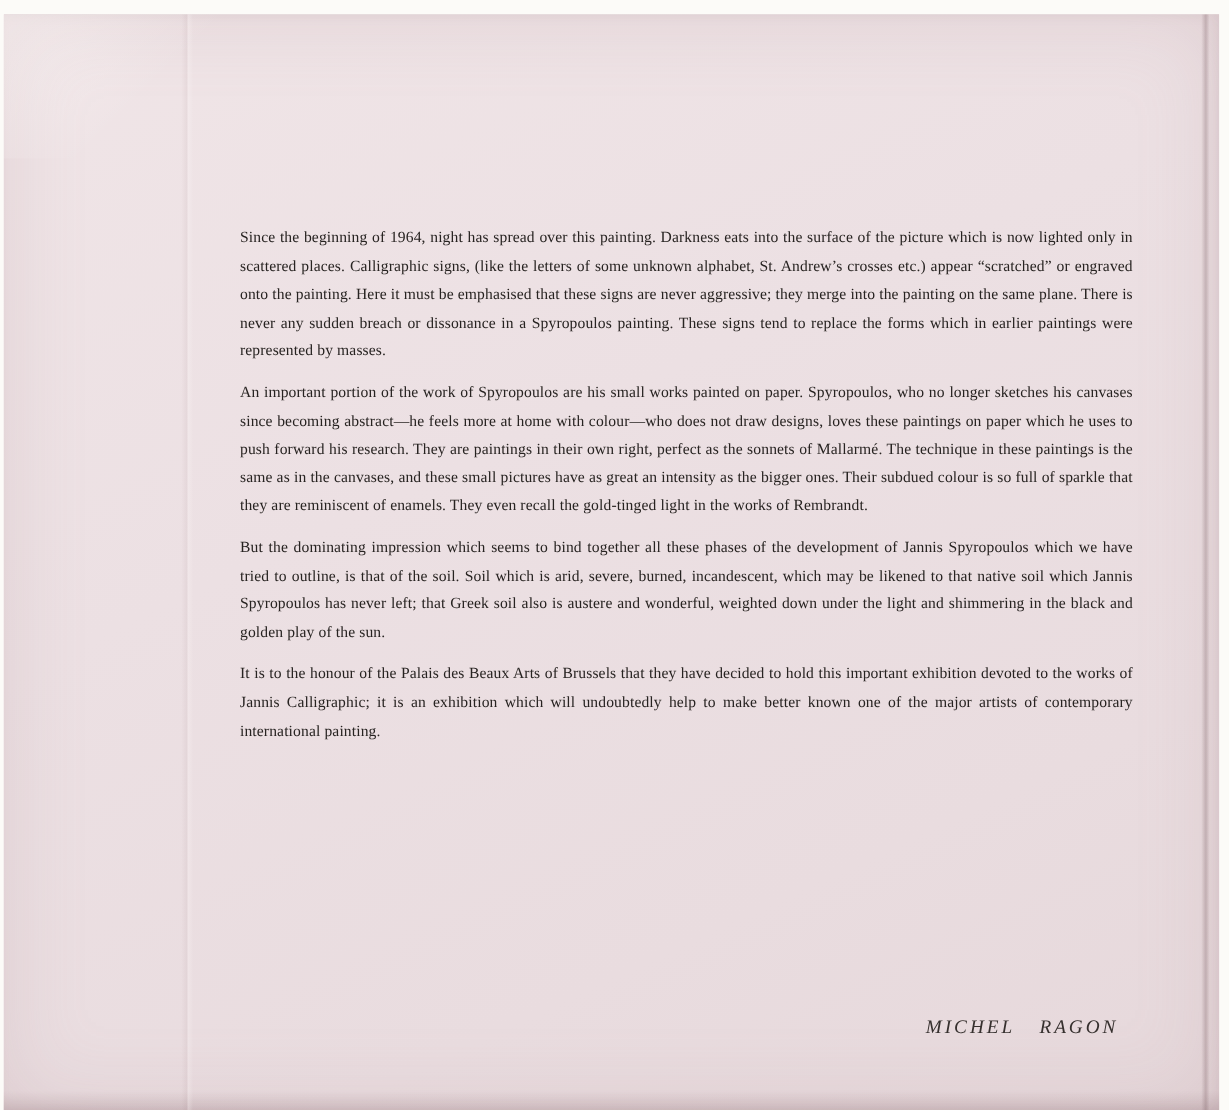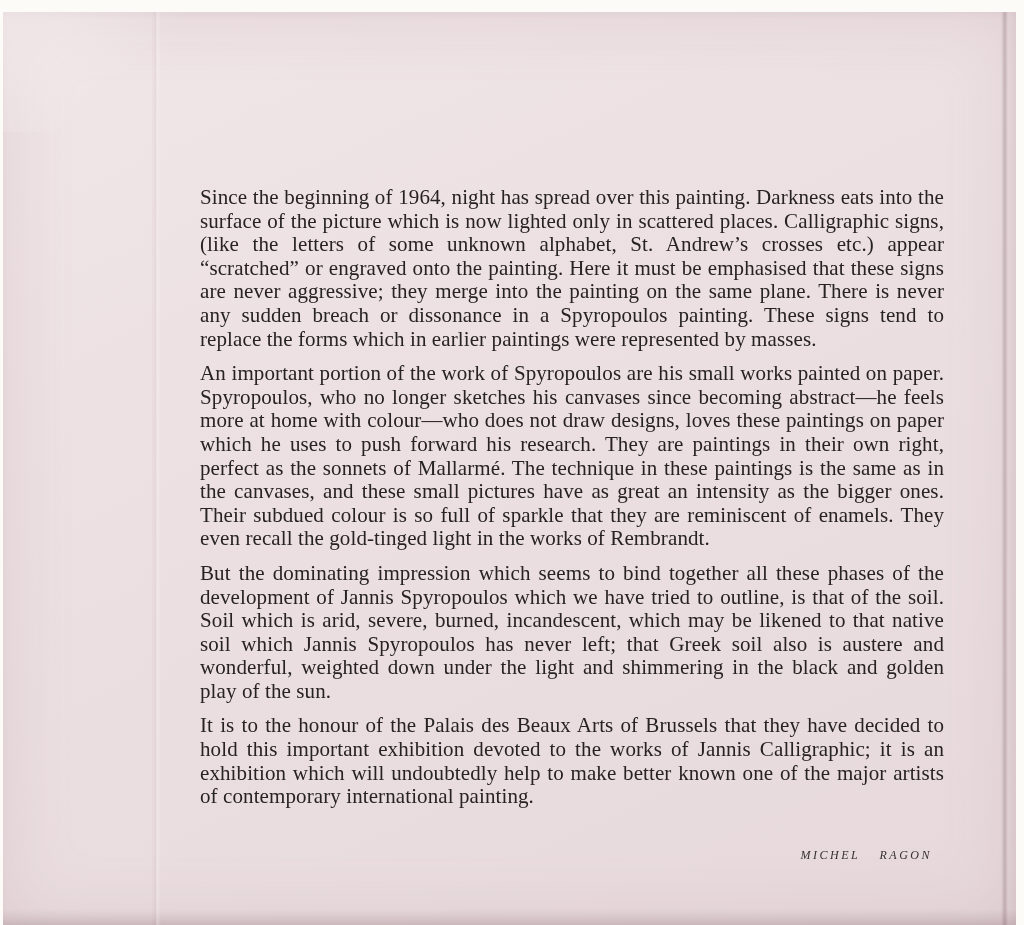--- a/index.html
+++ b/index.html
@@ -86,36 +86,36 @@
       rgba(0,0,0,0) 55%);
     pointer-events: none;
   }
 
   .text-block {
     position: absolute;
     left: 197px;
     top: 174px;
     width: 744px;
     color: #272321;
-    font-size: 21px;
+    font-size: 13px;
     line-height: 23.6px;
     text-align: justify;
     letter-spacing: 0.1px;
   }
 
   .text-block p {
     margin-bottom: 11px;
   }
 
   .signature {
     position: absolute;
     right: 84px;
     top: 836px;
     font-style: italic;
-    font-size: 12px;
+    font-size: 16px;
     letter-spacing: 2.5px;
     word-spacing: 14px;
     color: #36302e;
   }
 </style>
 </head>
 <body>
 
 <div class="scan">
   <div class="paper">

